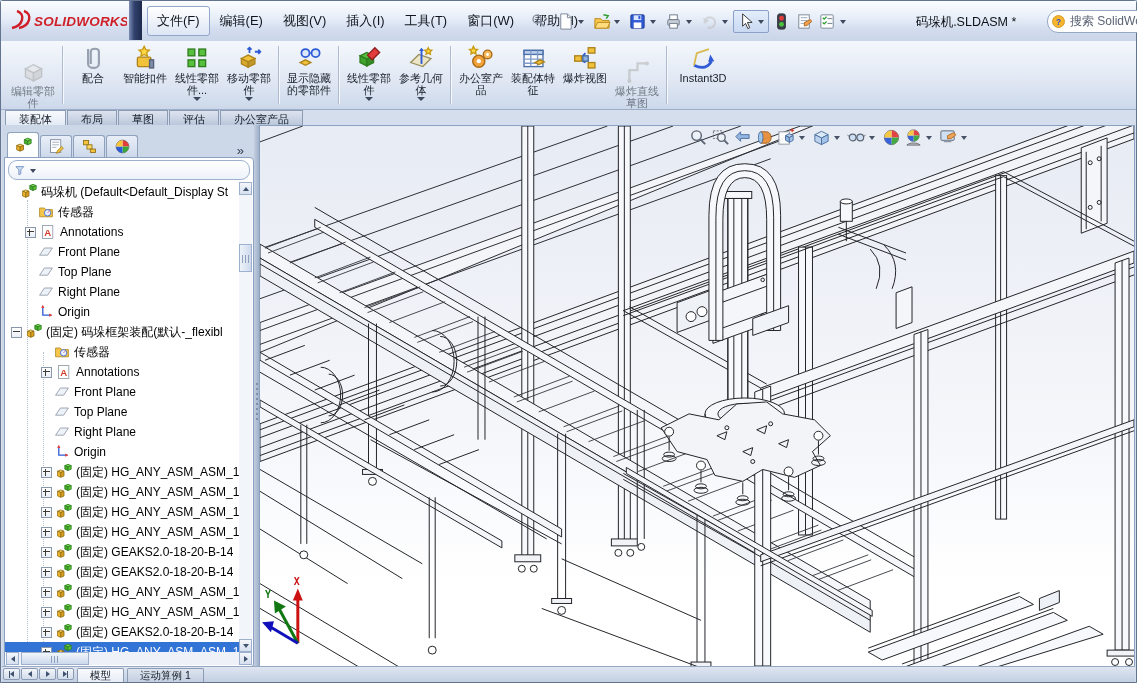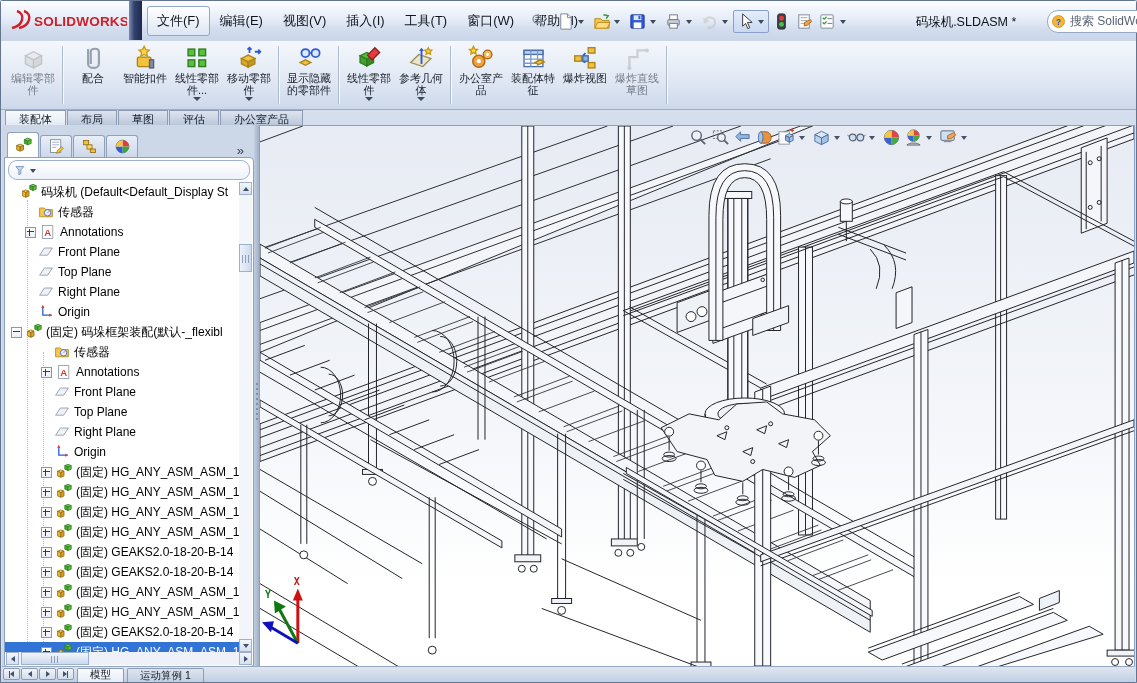--- a/index.html
+++ b/index.html
@@ -4,21 +4,21 @@
 <style>
   html,body{margin:0;padding:0;}
   body{width:1137px;height:683px;position:relative;overflow:hidden;
        font-family:"Liberation Sans","DejaVu Sans",sans-serif;background:#b9c4d6;}
   .app{position:absolute;inset:0;border:1px solid #64748f;background:#d5deed;border-radius:3px 3px 0 0;}
 
   
   .titlebar{position:absolute;left:0;top:0;right:0;height:40px;
     background:linear-gradient(#fbfdff,#e6edf8 45%,#d3ddee 70%,#c9d5e8);
     border-bottom:1px solid #a9b7cf;}
-  .logo{position:absolute;left:6px;top:6px;width:120px;height:28px;}
+  .logo{position:absolute;left:6px;top:6px;width:120px;height:28px;font-style:italic;}
   .logo-sep{position:absolute;left:128px;top:0;width:13px;height:39px;
     background:linear-gradient(90deg,#7b8db4,#32426e 40%,#1d2a4c);}
   .menubar{position:absolute;left:146px;top:8px;height:24px;display:flex;align-items:center;}
   .menu-item{padding:5px 9px;font-size:13px;color:#10151d;border-radius:3px;border:1px solid transparent;text-align:right;}
   .menu-item.framed{border:1px solid #93a7cb;background:linear-gradient(#ffffff,#dde6f4);}
   .pin-btn{position:absolute;left:528px;top:11px;width:18px;height:18px;}
   .qat{position:absolute;left:552px;top:7px;height:26px;display:flex;align-items:center;}
   .qat-btn{display:flex;align-items:center;padding:1px 0 1px 2px;border:1px solid transparent;border-radius:2px;}
   .qat-btn svg{width:19px;height:19px;}
   .qat-btn.pressed{border:1px solid #8aa0c8;background:linear-gradient(#e3edfb,#c9d9f2);}
@@ -32,21 +32,21 @@
 
   
   .cmdbar{position:absolute;top:40px;left:0;right:0;height:68px;
     background:linear-gradient(#f4f7fc,#e2e9f4 55%,#ccd8ea);
     border-bottom:1px solid #9cadc7;display:flex;align-items:stretch;padding-left:6px;}
   .cmd-btn{display:flex;flex-direction:column;align-items:center;padding:3px 2px 0;min-width:46px;}
   .cmd-icon{height:29px;display:flex;align-items:center;}
   .cmd-icon svg{width:27px;height:27px;}
   .cmd-label{font-size:11px;line-height:11.5px;text-align:center;color:#18202c;width:48px;}
   .cmd-label.wide{width:60px;}
-  .cmd-btn.disabled{opacity:.55;}
+  .cmd-btn.disabled{opacity:.55;justify-content:flex-end;}
   .cmd-btn.disabled svg{filter:grayscale(1);}
   .cmd-dd{width:0;height:0;border:4px solid transparent;border-top:4.5px solid #3f4a5f;margin-top:1px;}
   .cmd-sep{width:1px;background:#aebbd1;border-right:1px solid #f5f8fc;margin:5px 3px;}
 
   
   .ribbon-tabs{position:absolute;top:108px;left:4px;right:0;height:16px;}
   .tab{display:inline-block;margin-right:1px;padding:1px 13px 0;font-size:11px;height:15px;box-sizing:border-box;
     background:linear-gradient(#dde4ef,#bac7db);border:1px solid #8c9bb4;border-bottom:none;color:#141d29;}
   .tab.active{background:linear-gradient(#f7fafd,#e4ebf5);}
 
@@ -109,21 +109,21 @@
   .hud-btn svg{width:19px;height:19px;}
 
   
   .bottombar{position:absolute;left:1px;right:1px;bottom:0;height:15px;
     background:linear-gradient(#dfe6f1,#c2cfe2);border-top:1px solid #96a7c2;display:flex;align-items:flex-start;}
   .navbtn{width:17px;height:12px;margin:1px 0 0 1px;display:flex;align-items:center;justify-content:center;
     background:linear-gradient(#f3f6fa,#d2dceb);border:1px solid #8d9cb5;box-sizing:border-box;border-radius:2px;}
   .btab{height:13px;margin-top:1px;margin-left:3px;padding:0 12px;font-size:10.5px;line-height:12px;
     background:linear-gradient(#dde4ef,#c3cfe1);border:1px solid #8d9cb5;border-bottom:none;
     border-radius:2px 2px 0 0;color:#131b26;}
-  .btab.active{background:linear-gradient(#f8fafd,#e7edf6);font-family:Liberation Serif, serif;}
+  .btab.active{background:linear-gradient(#f8fafd,#e7edf6);}
 </style>
 </head>
 <body>
 
 <div class="app">
 
   <div class="titlebar">
     <div class="logo">
       <svg width="120" height="28" viewBox="0 0 120 28">
         <path d="M5 21 C16 19 19 7 10 4" stroke="#cf2029" stroke-width="2.4" fill="none"></path>
@@ -364,20 +364,30 @@
         <div class="cmd-icon">
           <svg viewBox="0 0 20 20">
             <path d="M4 17V9h6V4h7" fill="none" stroke="#aab2bf" stroke-width="1.7"></path>
             <circle cx="4" cy="17" r="1.5" fill="#aab2bf"></circle>
             <circle cx="17" cy="4" r="1.5" fill="#aab2bf"></circle>
           </svg>
         </div>
         <div class="cmd-label">爆炸直线草图</div>
       </div>
       <div class="cmd-sep"></div>
+      <div class="cmd-btn">
+        <div class="cmd-icon">
+          <svg viewBox="0 0 20 20">
+            <path d="M3 15c6 3 10 2 13-3" fill="none" stroke="#2f5bd6" stroke-width="2"></path>
+            <path d="M15 7l3 5-4.5.5z" fill="#2f5bd6"></path>
+            <path d="M3 15l2-9 9-3" fill="none" stroke="#d8ba4a" stroke-width="1.3"></path>
+          </svg>
+        </div>
+        <div class="cmd-label wide">Instant3D</div>
+      </div>
     </div>
 
   <div class="ribbon-tabs" id="ribbontabs"><div class="tab active">装配体</div><div class="tab">布局</div><div class="tab">草图</div><div class="tab">评估</div><div class="tab">办公室产品</div></div>
 
   <div class="content">
 
     <div class="panel">
       <div class="panel-tabs" id="paneltabs">
           <div class="ptab active">
             <svg viewBox="0 0 20 20">

